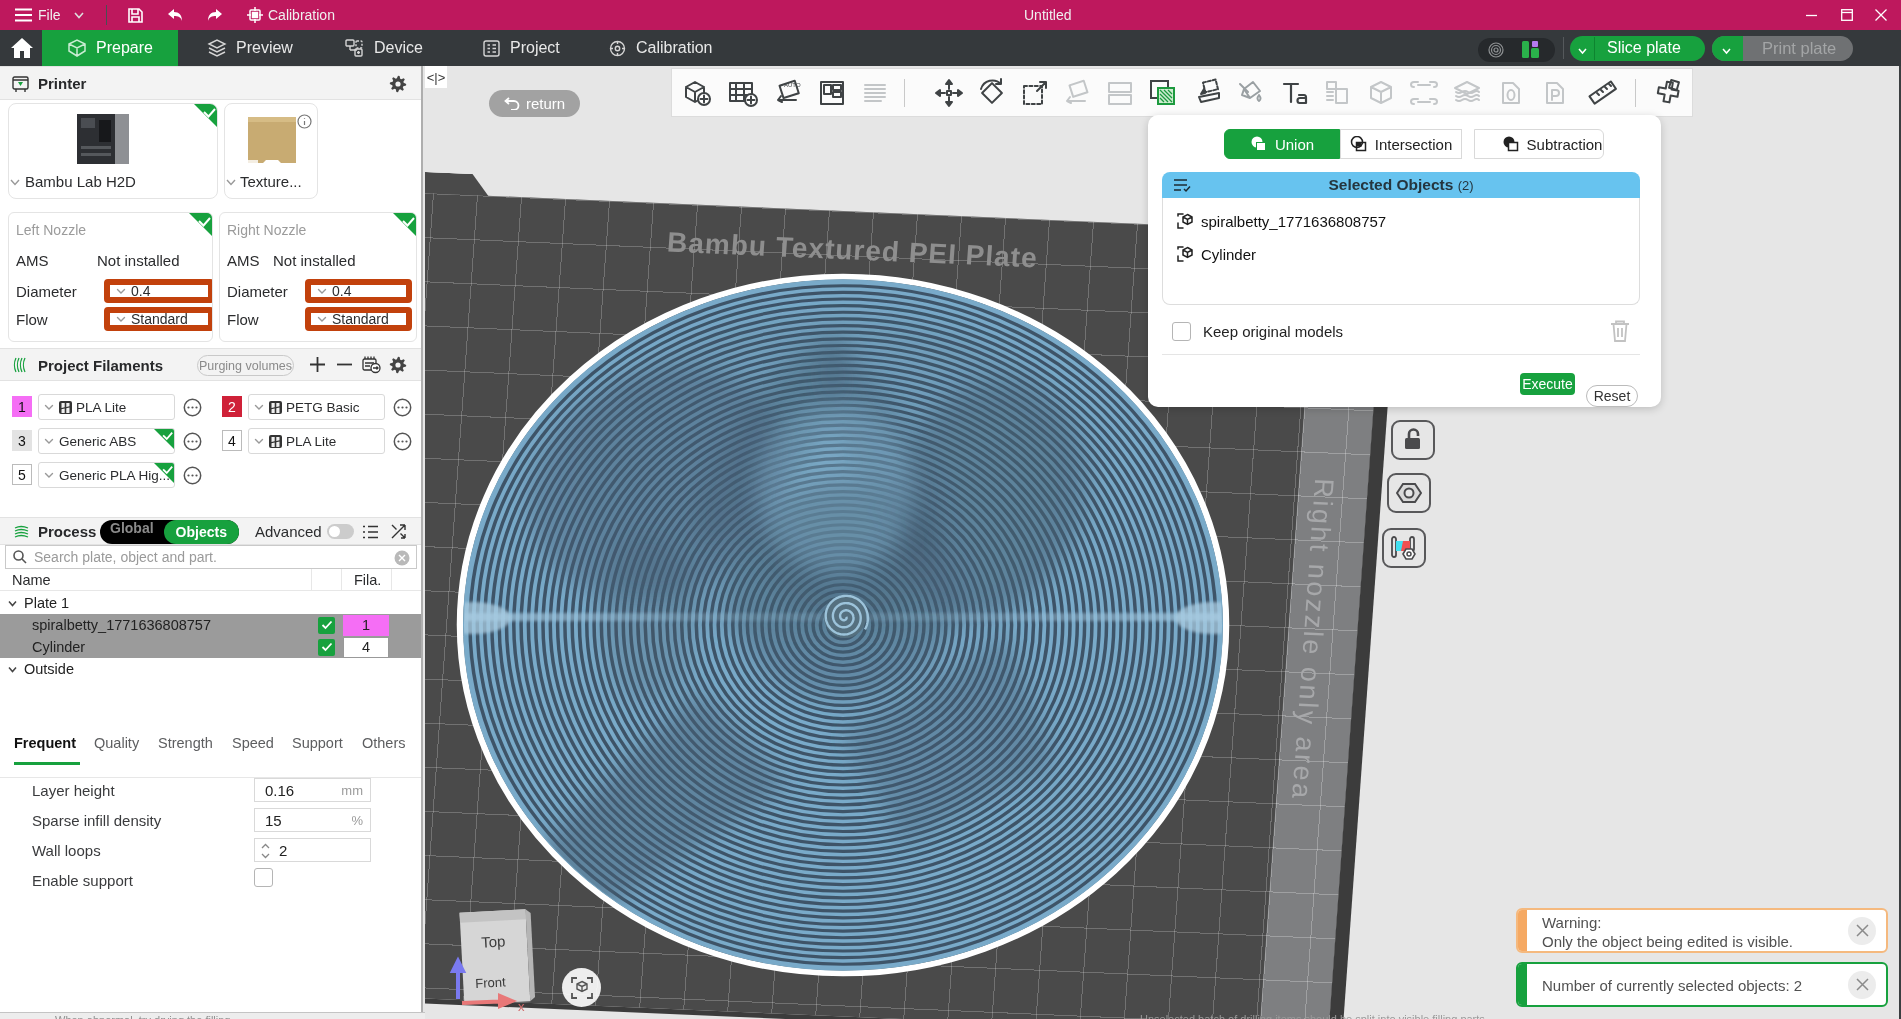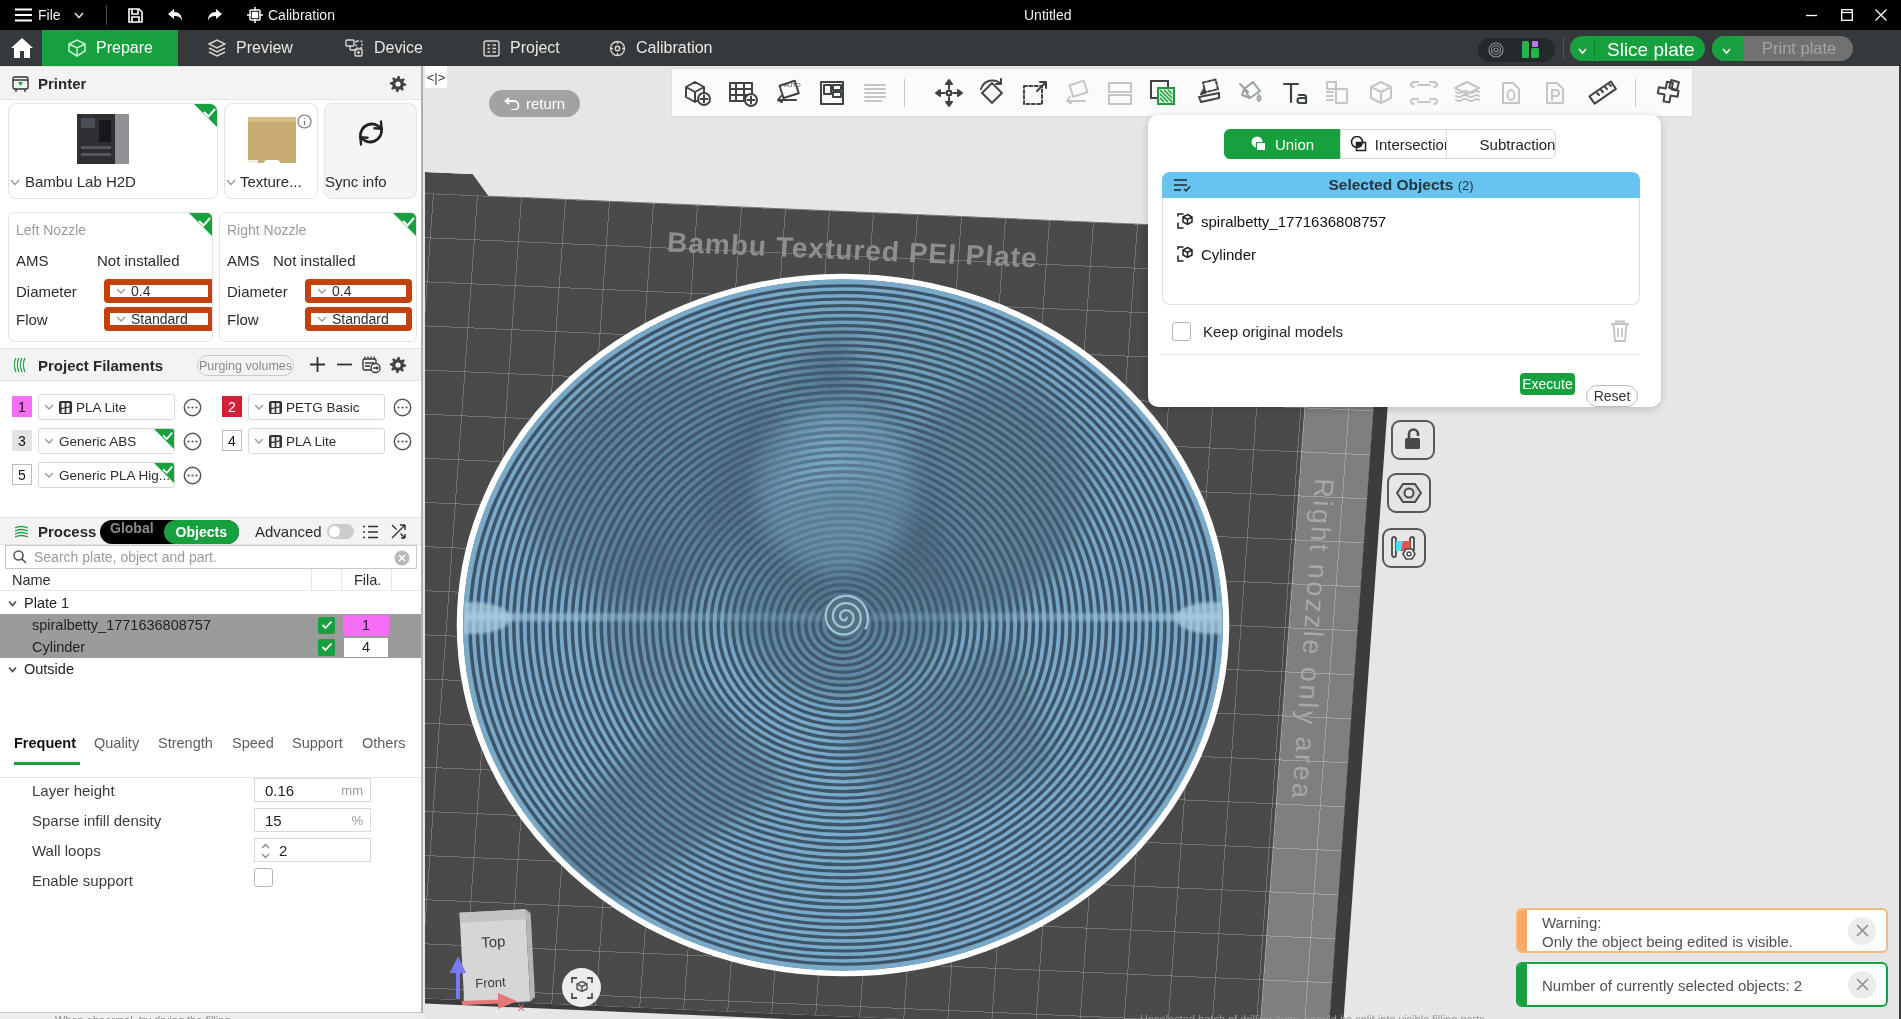--- a/index.html
+++ b/index.html
@@ -1,19 +1,19 @@
 <!DOCTYPE html>
 <html><head><meta charset="utf-8">
 <style>
 * { margin:0; padding:0; box-sizing:border-box; }
 html,body { width:1901px; height:1019px; overflow:hidden; font-family:"Liberation Sans",sans-serif; background:#e6e6e6; }
 .abs { position:absolute; }
 
 
-.titlebar { position:absolute; left:0; top:0; width:1901px; height:30px; background:#000000; color:#f0f0f0; }
+.titlebar { position:absolute; left:0; top:0; width:1901px; height:30px; background:#be185d; color:#f0f0f0; }
 .titlebar .it { position:absolute; top:0; height:30px; display:flex; align-items:center; }
 .tsep1 { position:absolute; left:106px; top:5px; width:1px; height:20px; background:#4a4e52; }
 .wbtn { position:absolute; top:0; height:30px; width:34px; display:flex; align-items:center; justify-content:center; }
 
 
 .navbar { position:absolute; left:0; top:30px; width:1901px; height:36px; background:#35393c; }
 .ntab { position:absolute; top:0; height:36px; display:flex; align-items:center; gap:9px; color:#e8e8e8; font-size:16px; }
 .ntab.green { background:#17a13e; color:#fff; }
 
 
@@ -196,21 +196,21 @@
         <rect x="1" y="1" width="7" height="17" rx="1.5" fill="#2ab14b"></rect>
         <rect x="10" y="8" width="8" height="10" rx="1.5" fill="#2ab14b"></rect>
         <rect x="11" y="1" width="6" height="6" rx="1" fill="#b57bee"></rect>
       </svg></span>
   <span class="abs" style="left:1563px;top:7px;width:1px;height:22px;background:#55595c;"></span>
   <div class="abs" style="left:1570px;top:6px;width:135px;height:25px;background:#17a13e;border-radius:13px;"></div>
   <span class="abs" style="left:1576px;top:13px;"><svg width="13" height="12" viewBox="0 0 13 12">
         <path d="M3 4 L6.5 8 L10 4" fill="none" stroke="#fff" stroke-width="1.5"></path>
       </svg></span>
   <span class="abs" style="left:1594px;top:7px;width:1px;height:23px;background:#0e8430;"></span>
-  <span class="abs" style="left:1607px;top:9px;font-size:19px;color:#fff;">Slice plate</span>
+  <span class="abs" style="left:1607px;top:9px;font-size:16px;color:#fff;">Slice plate</span>
   <div class="abs" style="left:1712px;top:6px;width:141px;height:25px;background:#6f7173;border-radius:13px;"></div>
   <div class="abs" style="left:1712px;top:6px;width:31px;height:25px;background:#17a13e;border-radius:13px 0 0 13px;"></div>
   <span class="abs" style="left:1720px;top:13px;"><svg width="13" height="12" viewBox="0 0 13 12">
         <path d="M3 4 L6.5 8 L10 4" fill="none" stroke="#fff" stroke-width="1.5"></path>
       </svg></span>
   <span class="abs" style="left:1762px;top:9px;font-size:16.5px;color:#a3a5a6;">Print plate</span>
 </div>
 
 <div class="abs" style="left:0;top:1012px;width:425px;height:7px;background:#ededed;border-top:1px solid #c4c4c4;overflow:hidden;">
     <span style="position:absolute;left:55px;top:1px;font-size:11px;color:#8f8f8f;">When abnormal, try drying the filling</span>
@@ -252,29 +252,20 @@
       <path d="M1 1 H49 V6 H1 Z" fill="#d6bc85"></path>
         <rect x="1" y="44" width="10" height="3" fill="#fff" opacity="0.8"></rect>
     </svg>
     <span class="abs" style="left:72px;top:10px;"><svg width="15" height="15" viewBox="0 0 15 15" fill="none" stroke="#777" stroke-width="1.2">
           <circle cx="7.5" cy="7.5" r="6.5"></circle>
           <path d="M7.5 4 V4.8 M7.5 7 V11"></path>
         </svg></span>
     <span class="cardlbl" style="top:69px;"><svg width="12" height="10" viewBox="0 0 12 10" style="margin-right:3px;">
           <path d="M2 3 L6 7.5 L10 3" fill="none" stroke="#999" stroke-width="1.4"></path>
         </svg>Texture...</span>
-  </div>
-  <div class="card" style="left:324px;top:37px;width:93px;height:96px;background:#f5f5f5;">
-    <span style="position:absolute;left:28px;top:12px;"><svg width="36" height="34" viewBox="0 0 36 34" fill="none" stroke="#222" stroke-width="2.8" stroke-linecap="round">
-          <path d="M7.5 21 A11.5 11.5 0 0 1 28 12.5"></path>
-          <path d="M28.5 13 A11.5 11.5 0 0 1 8 21.5"></path>
-          <path d="M28 5.5 L28.6 12.6 L21.5 12.2" stroke-width="2.4"></path>
-          <path d="M8 28.5 L7.4 21.4 L14.5 21.8" stroke-width="2.4"></path>
-        </svg></span>
-    <span class="cardlbl" style="top:69px;">Sync info</span>
   </div>
 
   <div class="card" style="left:8px;top:146px;width:205px;height:130px;border-radius:6px;">
       <svg class="cchk" width="23" height="23" viewBox="0 0 23 23">
         <path d="M0 0 H23 V23 Z" fill="#17a13e"></path>
         <path d="M10 8 L14.5 12.5 L21 5" stroke="#fff" stroke-width="2" fill="none"></path>
       </svg>
     <span class="abs nzlbl" style="left:7px;top:9px;">Left Nozzle</span>
     <span class="row" style="left:7px;top:39px;">AMS</span>
       <span class="row" style="left:88px;top:39px;">Not installed</span>
@@ -791,21 +782,21 @@
   <div class="boolPanel">
     <div class="btab act" style="left:76px;width:116px;border-radius:6px 0 0 6px;"><svg width="18" height="16" viewBox="0 0 18 16">
           <circle cx="7" cy="6" r="5.5" fill="#fff"></circle>
           <rect x="6.5" y="6.5" width="9" height="8" fill="#fff" stroke="#17a13e" stroke-width="1"></rect>
         </svg>Union</div>
     <div class="btab" style="left:192px;width:122px;"><svg width="18" height="16" viewBox="0 0 18 16">
           <circle cx="7" cy="6" r="5.5" fill="none" stroke="#222" stroke-width="1.5"></circle>
           <rect x="6.5" y="6.5" width="9" height="8" fill="none" stroke="#222" stroke-width="1.5"></rect>
           <path d="M6.5 6.5 h5 v4 h-5 z" fill="#222"></path>
         </svg>Intersection</div>
-    <div class="btab" style="left:298px;width:110px;border-radius:0 6px 6px 0;padding-left:26px;"><svg width="18" height="16" viewBox="0 0 18 16">
+    <div class="btab" style="left:326px;width:130px;border-radius:0 6px 6px 0;padding-left:26px;"><svg width="18" height="16" viewBox="0 0 18 16">
           <circle cx="7" cy="6" r="5.5" fill="#222"></circle>
           <rect x="6.5" y="6.5" width="9" height="8" fill="#fff" stroke="#222" stroke-width="1.5"></rect>
         </svg>Subtraction</div>
     <div class="selHead"><span class="abs" style="left:10px;top:4px;"><svg width="19" height="18" viewBox="0 0 19 18" fill="none" stroke="#1c2b33" stroke-width="1.5">
             <path d="M2 4 H15 M2 9 H15 M2 14 H9"></path>
             <path d="M12 13 L14 15 L18 10.5"></path>
           </svg></span>Selected Objects&nbsp;<span style="font-weight:normal;font-size:13px;">(2)</span></div>
     <div class="selList">
       <div class="selItem" style="top:13px;"><svg width="20" height="20" viewBox="0 0 20 20" fill="none" stroke="#222" stroke-width="1.5">
             <path d="M3 5 V3 H8 M3 12 V17 H8" stroke-linecap="round"></path>

